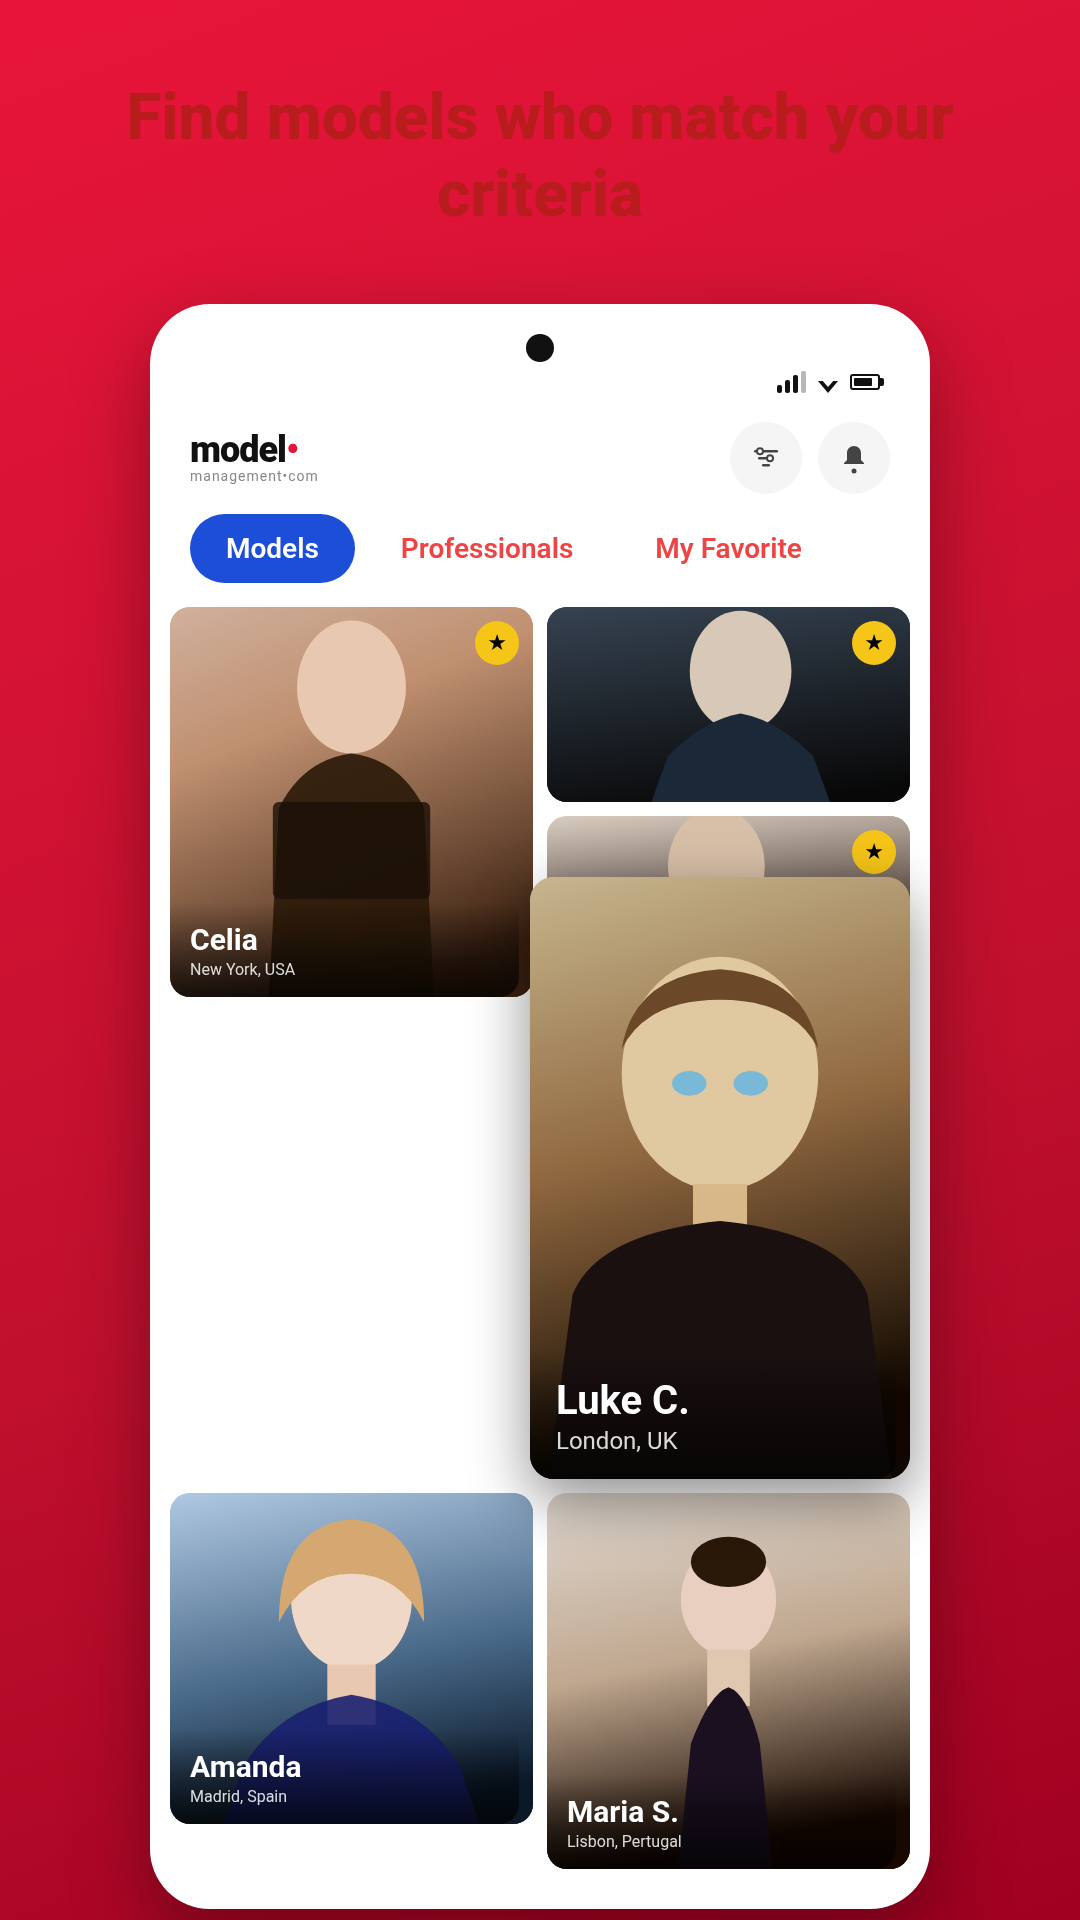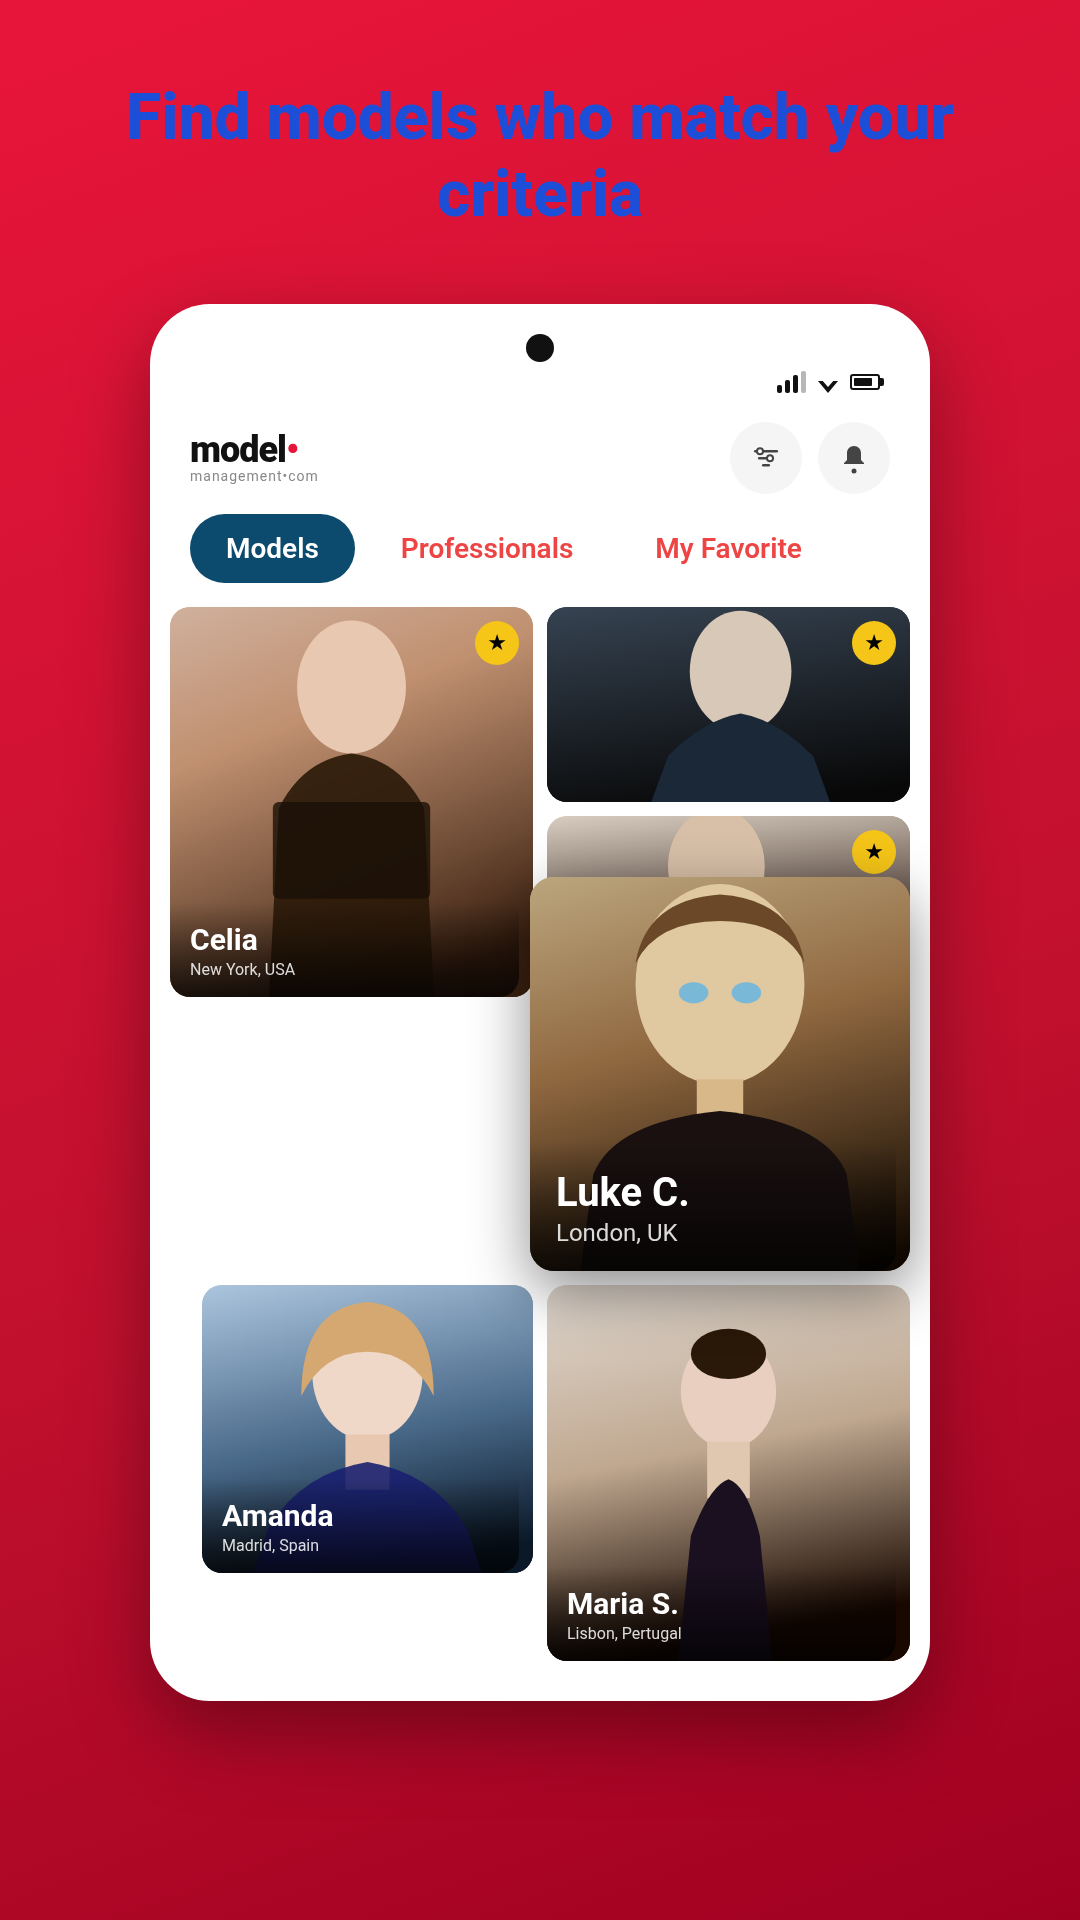--- a/index.html
+++ b/index.html
@@ -10,21 +10,21 @@
       height: 1920px;
       background: linear-gradient(160deg, #e8153a 0%, #c0102e 60%, #a00020 100%);
       font-family: -apple-system, BlinkMacSystemFont, 'Segoe UI', Roboto, sans-serif;
       display: flex;
       flex-direction: column;
       align-items: center;
       overflow: hidden;
     }
 
     .hero-title {
-      color: #1d4ed8;
+      color: #b91c1c;
       font-size: 64px;
       font-weight: 800;
       text-align: center;
       margin-top: 80px;
       line-height: 1.2;
       padding: 0 80px;
     }
 
     .phone-wrapper {
       margin-top: 70px;
@@ -174,21 +174,21 @@
     .tab {
       padding: 18px 36px;
       border-radius: 50px;
       font-size: 28px;
       font-weight: 600;
       cursor: pointer;
       white-space: nowrap;
     }
 
     .tab.active {
-      background: #0c4a6e;
+      background: #1d4ed8;
       color: #fff;
     }
 
     .tab.inactive {
       color: #ef4444;
       background: transparent;
     }
 
     .model-card {
       border-radius: 20px;
@@ -418,21 +418,21 @@
           <div class="model-overlay">
             <div class="model-name">Will Young</div>
             <div class="model-location">Sydney, Australia</div>
           </div>
         </div>
       </div>
 
     </div>
 
     <div style="position:relative; z-index:20; margin-top:-120px; margin-left: calc(50% - 10px); width: calc(50% + 10px);">
-      <div style="border-radius:24px; overflow:hidden; height:394px; box-shadow: 0 20px 60px rgba(0,0,0,0.45); position:relative;">
+      <div style="border-radius:24px; overflow:hidden; height:602px; box-shadow: 0 20px 60px rgba(0,0,0,0.45); position:relative;">
         <div class="model-photo-luke" style="height:100%;">
           <svg width="100%" height="100%" viewBox="0 0 360 490" preserveAspectRatio="xMidYMid slice">
             <defs>
               <linearGradient id="lukeGrad" x1="0" y1="0" x2="0.2" y2="1">
                 <stop offset="0%" stop-color="#c8b890"></stop>
                 <stop offset="50%" stop-color="#906840"></stop>
                 <stop offset="100%" stop-color="#100800"></stop>
               </linearGradient>
             </defs>
             <rect width="360" height="490" fill="url(#lukeGrad)"></rect>
@@ -452,21 +452,21 @@
         <div class="model-overlay" style="padding:28px 26px 24px;">
           <div class="model-name" style="font-size:40px;">Luke C.</div>
           <div class="model-location" style="font-size:24px;">London, UK</div>
         </div>
       </div>
     </div>
 
     <div style="display:grid; grid-template-columns:1fr 1fr; gap:14px; margin-top:14px; position:relative; z-index:1;">
 
       <div class="model-card">
-        <div class="model-card-inner" style="height:288px;margin-left:32px;">
+        <div class="model-card-inner" style="height:331px;">
           <div class="model-photo-amanda" style="height:100%;">
             <svg width="100%" height="100%" viewBox="0 0 300 300" preserveAspectRatio="xMidYMid slice">
               <defs>
                 <linearGradient id="amandaGrad" x1="0" y1="0" x2="0.2" y2="1">
                   <stop offset="0%" stop-color="#b8d0e8"></stop>
                   <stop offset="60%" stop-color="#486888"></stop>
                   <stop offset="100%" stop-color="#0a1828"></stop>
                 </linearGradient>
               </defs>
               <rect width="300" height="300" fill="url(#amandaGrad)"></rect>

